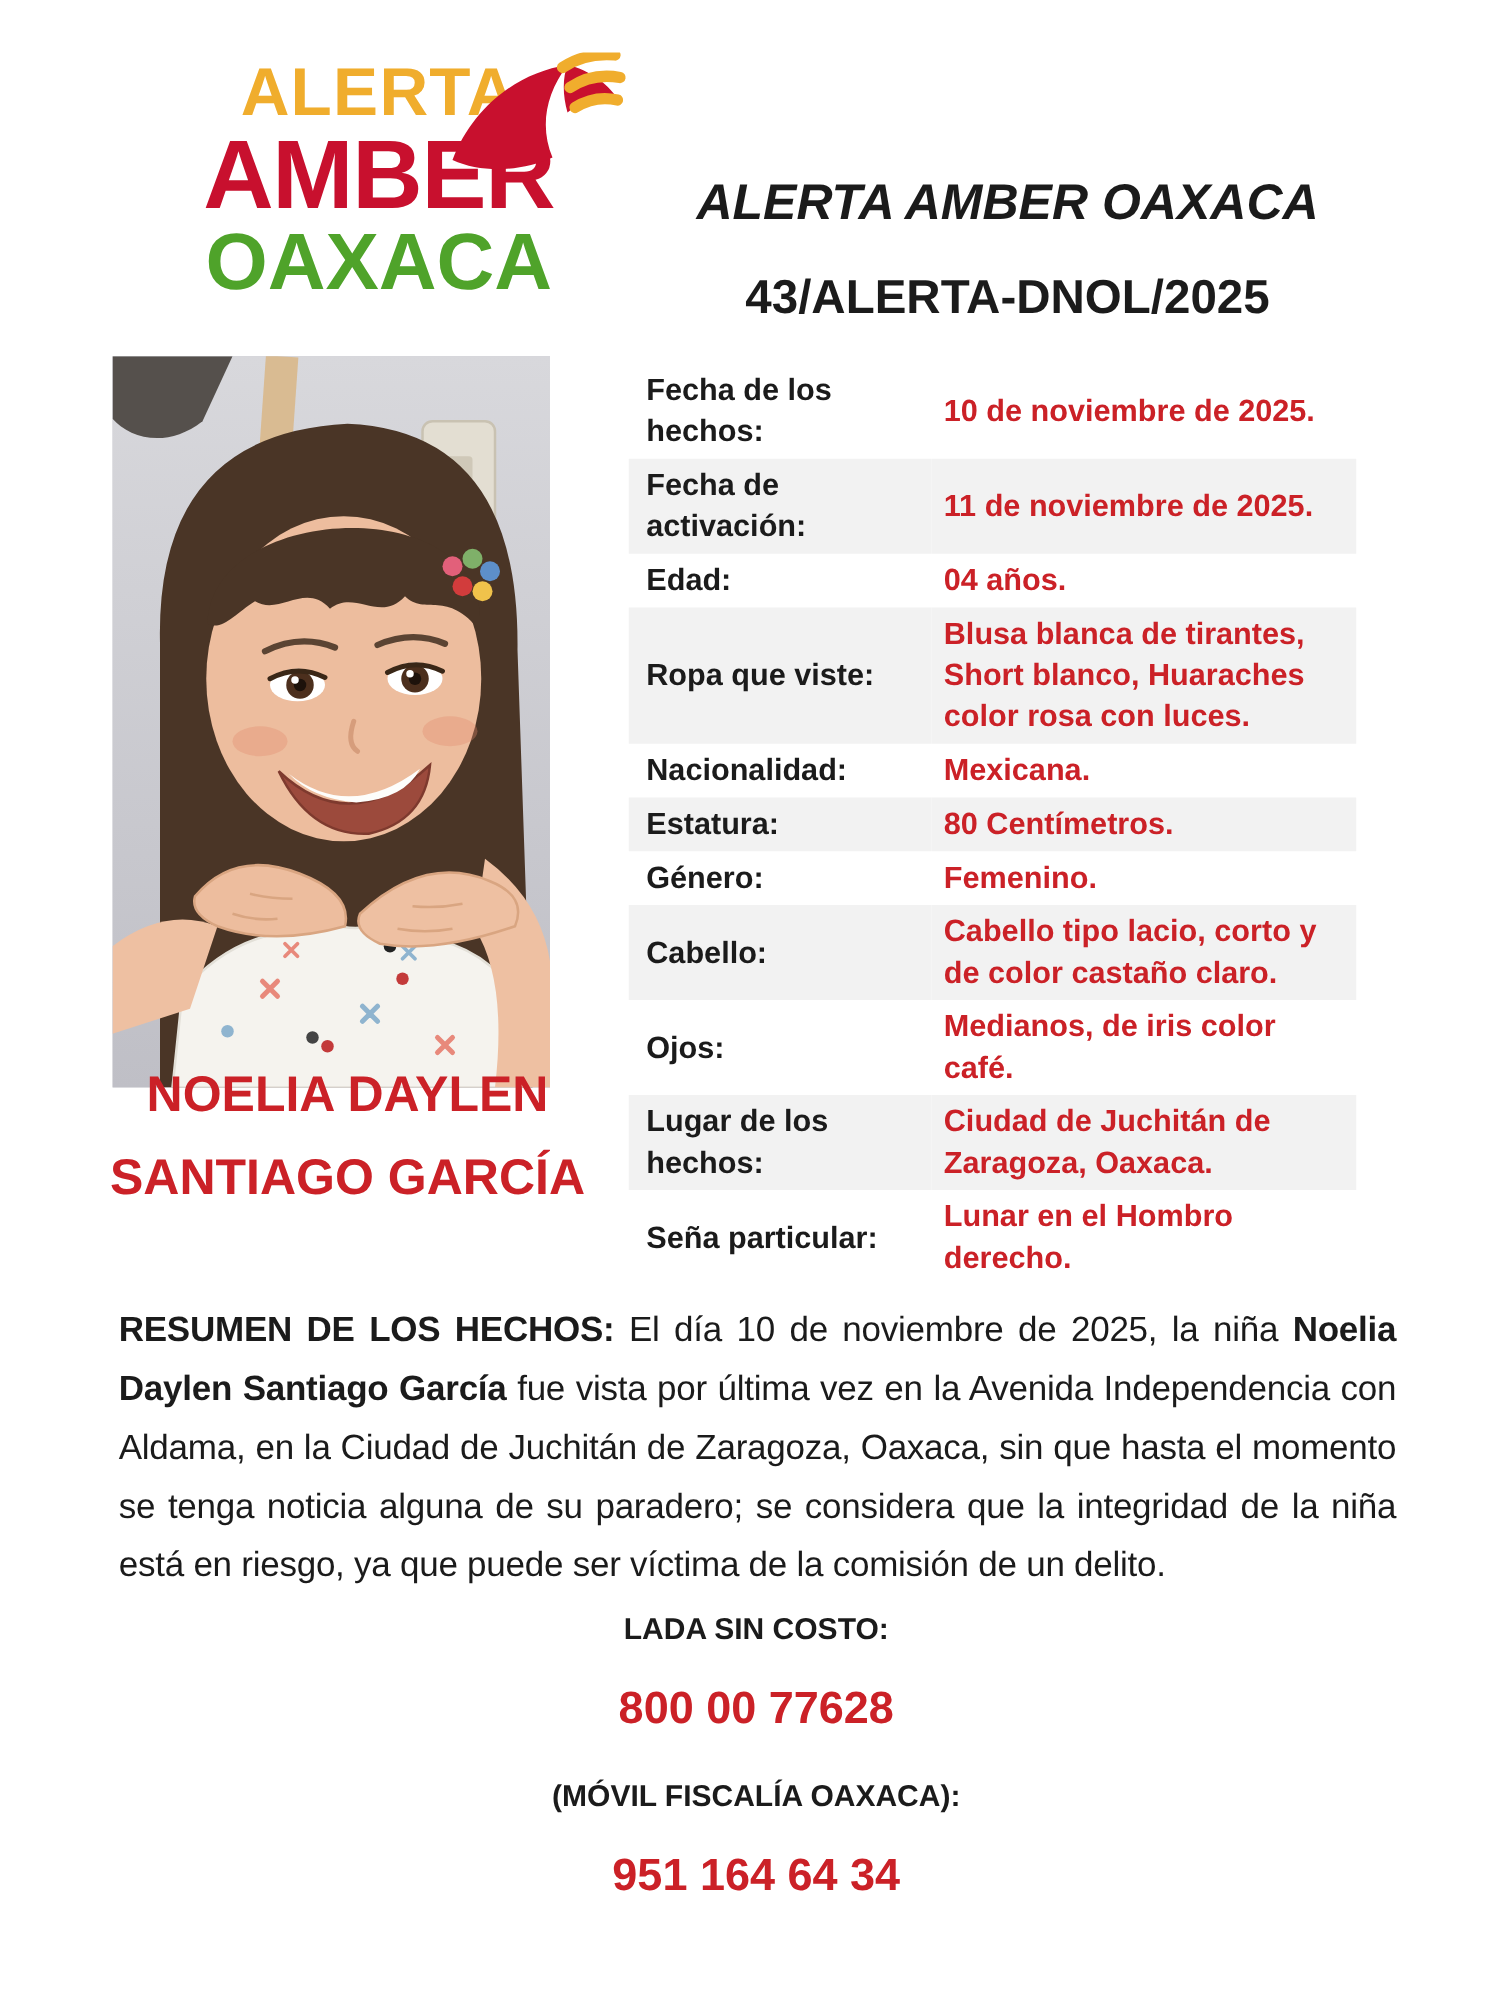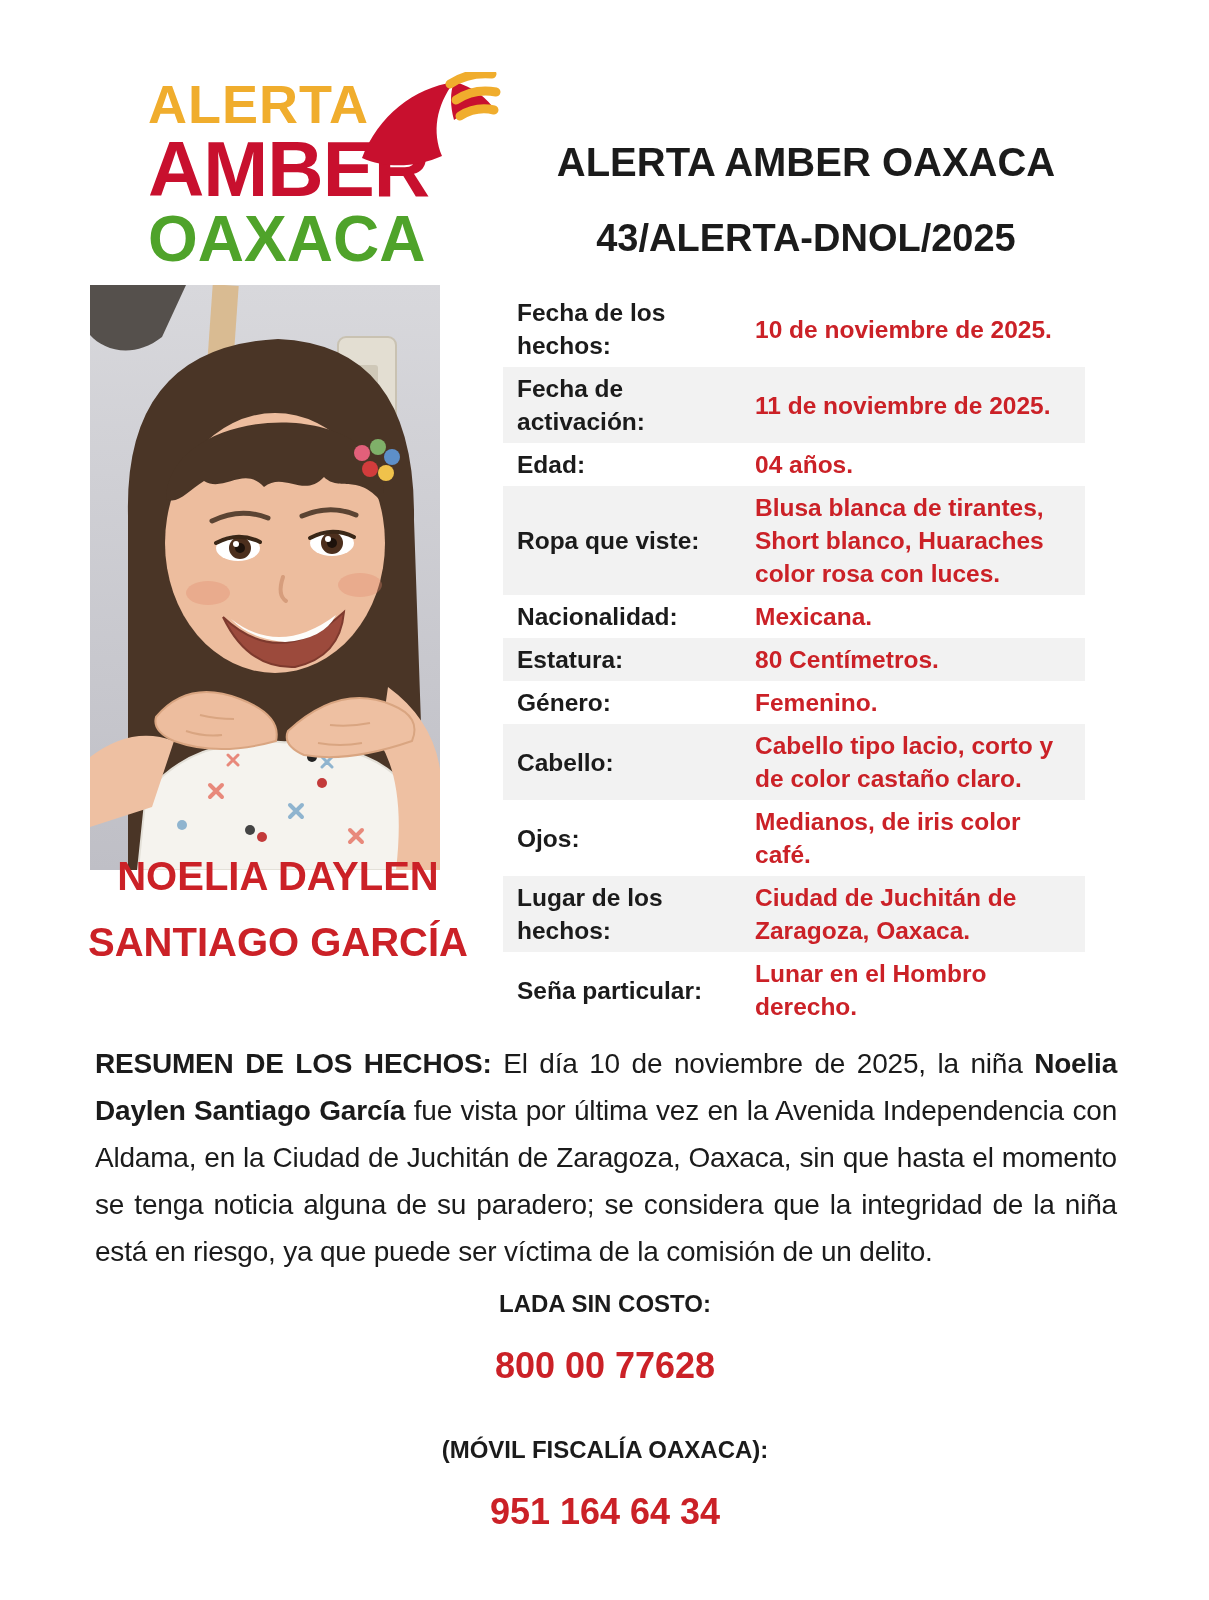--- a/index.html
+++ b/index.html
@@ -4,29 +4,29 @@
 <style>
   :root{
     --red:#cb2127; --logo-red:#c8102e; --logo-yellow:#f0ad2d; --logo-green:#4fa32a;
     --stripe:#f2f2f2; --ink:#1b1b1b;
   }
   *{margin:0;padding:0;box-sizing:border-box;}
   body{background:#fff;font-family:"Liberation Sans",sans-serif;}
   .page{position:relative;width:1209px;height:1600px;background:#ffffff;overflow:hidden;}
 
   
-  .logo{position:absolute;left:148px;top:76px;width:310px;font-weight:bold;}
+  .logo{position:absolute;left:148px;top:46px;width:310px;text-align:center;font-weight:bold;}
   .logo .l1{font-size:54px;line-height:56px;color:var(--logo-yellow);letter-spacing:1px;}
   .logo .l2{font-size:78px;line-height:74px;color:var(--logo-red);letter-spacing:-1px;}
   .logo .l3{font-size:64px;line-height:66px;color:var(--logo-green);letter-spacing:0px;}
   .horn{position:absolute;left:208px;top:-4px;width:150px;height:120px;}
 
   
   .title-block{position:absolute;left:500px;top:140px;width:612px;text-align:center;color:var(--ink);}
-  .title1{font-size:40px;font-weight:bold;letter-spacing:0px;}
+  .title1{font-size:40px;font-weight:bold;letter-spacing:0px;font-style:italic;}
   .title2{font-size:38px;font-weight:bold;margin-top:32px;}
 
   
   .photo{position:absolute;left:90px;top:285px;width:350px;height:585px;background:#c9c9cf;}
   .photo svg{display:block;width:100%;height:100%;}
 
   
   .name{position:absolute;left:68px;top:843px;width:420px;text-align:center;
         color:var(--red);font-weight:bold;font-size:40px;line-height:66px;}
 
@@ -39,21 +39,21 @@
 
   
   .summary{position:absolute;left:95px;top:1040px;width:1022px;font-size:28px;line-height:47px;
            text-align:justify;color:var(--ink);letter-spacing:-0.2px;}
   .summary b{font-weight:bold;margin-top:11px;}
 
   
   .contact{position:absolute;left:45px;top:1284px;width:1120px;text-align:center;font-weight:bold;}
   .c-label{font-size:24px;color:var(--ink);line-height:40px;}
   .c-number{font-size:36px;color:var(--red);line-height:40px;margin-top:22px;}
-  .movil{margin-top:44px;text-align:center;}
+  .movil{margin-top:32px;text-align:center;}
 </style>
 </head>
 <body>
 
 <div class="page">
 
   <div class="logo">
     <svg class="horn" viewBox="0 0 150 120">
       <path d="M6,86 C22,44 58,16 98,10 C80,34 76,60 86,84 C62,95 30,97 6,86 Z
                M98,10 C116,14 132,26 140,40 C124,36 108,40 98,48 C94,34 94,20 98,10 Z" fill="#c8102e"></path>

